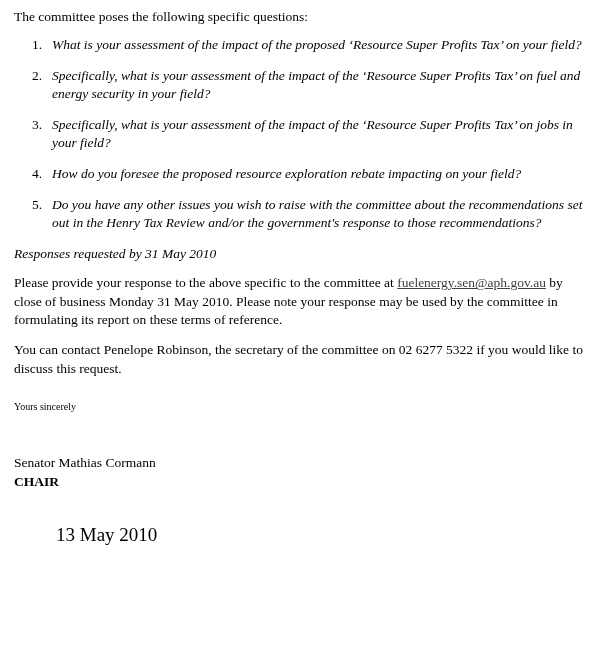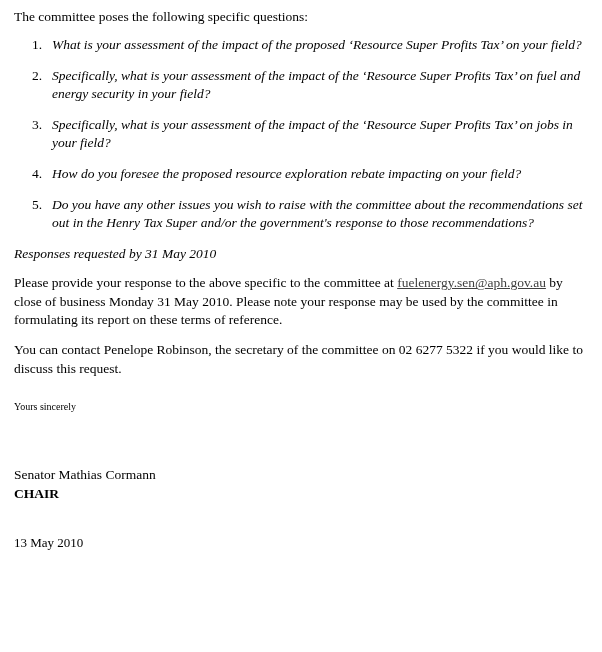--- a/index.html
+++ b/index.html
@@ -60,34 +60,35 @@
     color: #404040;
     text-decoration: underline;
   }
   .ul {
   }
   .sincerely {
     margin: 22px 0 0 0;
     font-size: 10px;
   }
   .signature-block {
-    margin-top: 52px;
+    margin-top: 40px;
     font-size: 13.5px;
     line-height: 1.42;
   }
   .signature-block .name {
     font-weight: normal;
   }
   .signature-block .role,
   .signature-block .committee {
     font-weight: bold;
   }
   .date-line {
     margin-top: 30px;
-    font-size: 13px;
+    font-size: 19px;
+    margin-left: 42px;
   }
 </style>
 </head>
 <body>
 
 <div class="page">
 
   <p class="intro">The committee poses the following specific questions:</p>
 
   <ol class="questions">
@@ -102,21 +103,21 @@
     <li>
       <span class="num">3.</span>
       <span>Specifically, what is your assessment of the impact of the ‘Resource Super Profits Tax’ on jobs in your field?</span>
     </li>
     <li>
       <span class="num">4.</span>
       <span>How do you foresee the proposed resource exploration rebate impacting on your field?</span>
     </li>
     <li>
       <span class="num">5.</span>
-      <span>Do you have any other issues you wish to raise with the committee about the recommendations set out in the Henry Tax Super and/or the government's response to those recommendations?</span>
+      <span>Do you have any other issues you wish to raise with the committee about the recommendations set out in the Henry Tax Review and/or the government's response to those recommendations?</span>
     </li>
   </ol>
 
   <p class="responses-head">Responses requested by 31 May 2010</p>
 
   <p class="body-par">
     <span>Please provide your response to the above specific to the committee at </span><a class="email" href="#">fuelenergy.sen@aph.gov.au</a>
     <span>by close of business </span><span class="ul">Monday 31 May 2010</span><span>.  Please note your response may be used by the committee in formulating its report on these terms of reference.</span>
   </p>
 

